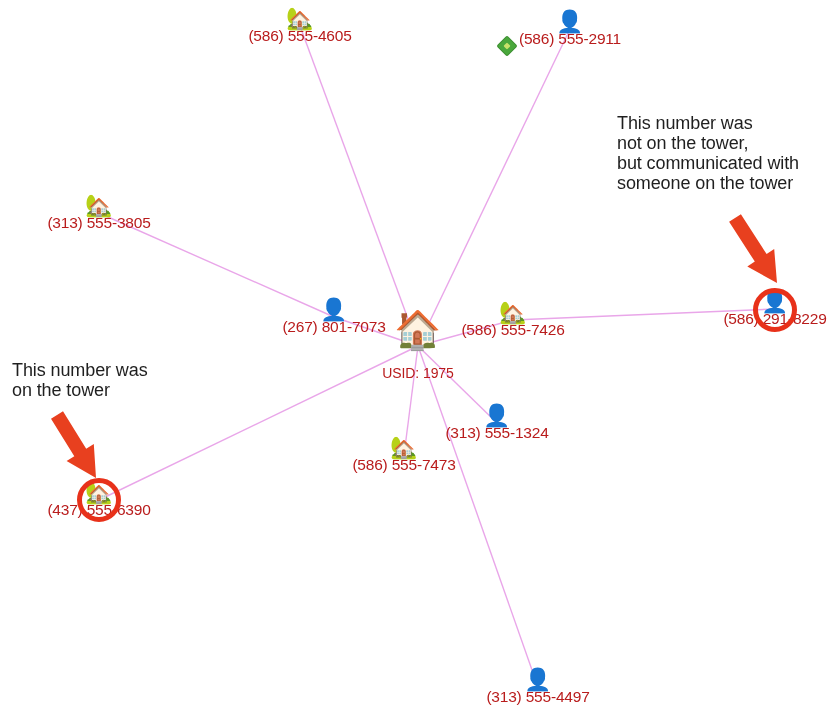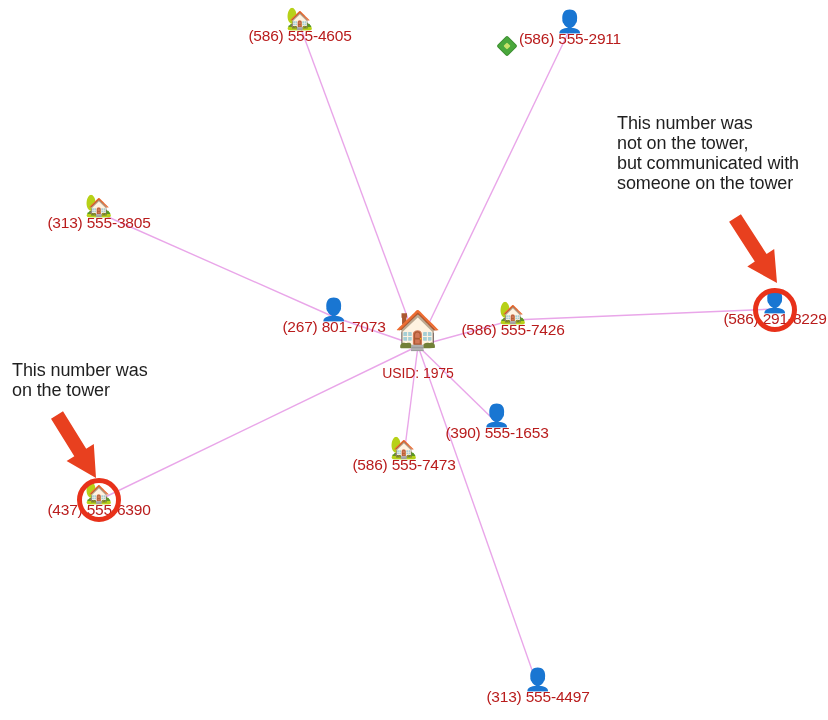--- a/index.html
+++ b/index.html
@@ -138,21 +138,21 @@
       <div class="node" style="left: 513px; top: 320px;">
         <span class="node-icon">🏡</span>
         <span class="node-label">(586) 555-7426</span>
       </div>
       <div class="node" style="left: 775px; top: 309px;">
         <span class="node-icon">👤</span>
         <span class="node-label">(586) 291-8229</span>
       </div>
       <div class="node" style="left: 497px; top: 423px;">
         <span class="node-icon">👤</span>
-        <span class="node-label">(390) 555-1653</span>
+        <span class="node-label">(313) 555-1324</span>
       </div>
       <div class="node" style="left: 404px; top: 455px;">
         <span class="node-icon">🏡</span>
         <span class="node-label">(586) 555-7473</span>
       </div>
       <div class="node" style="left: 99px; top: 500px;">
         <span class="node-icon">🏡</span>
         <span class="node-label">(437) 555-6390</span>
       </div>
       <div class="node" style="left: 538px; top: 687px;">

